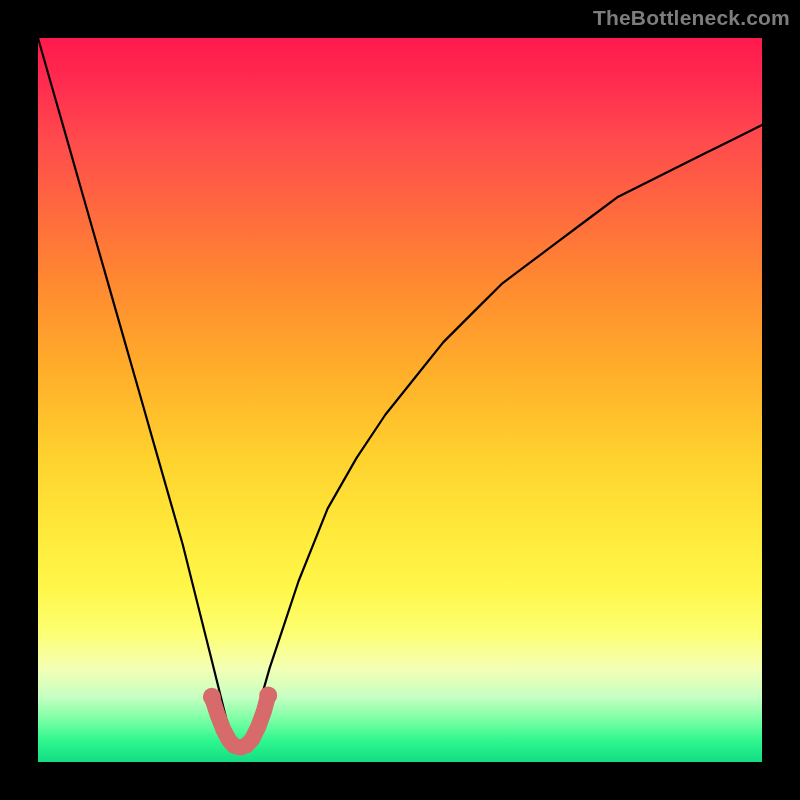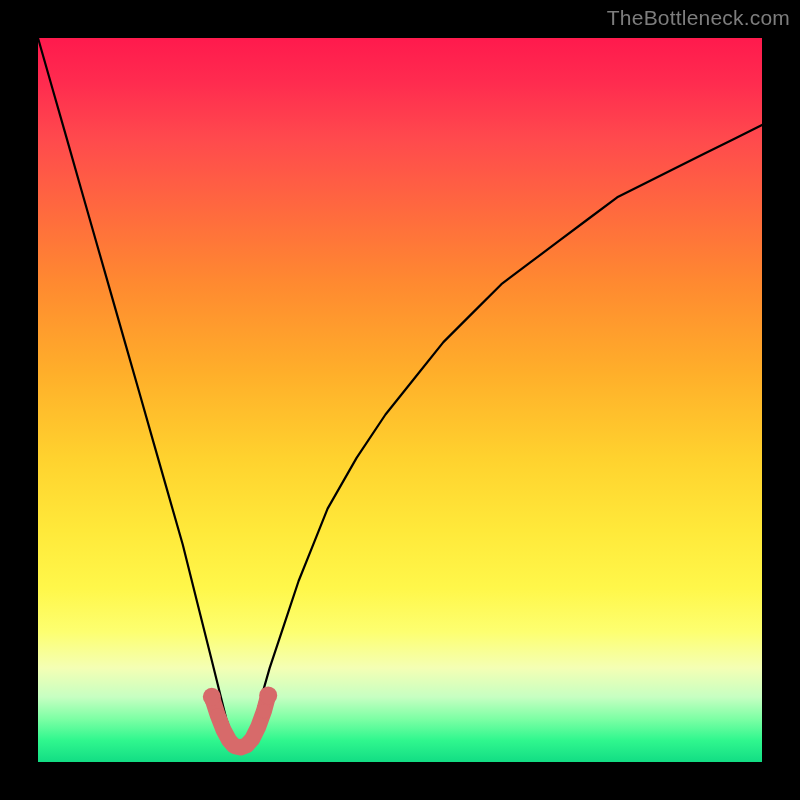--- a/index.html
+++ b/index.html
@@ -47,21 +47,21 @@
     left: 0; top: 0;
     width: 724px; height: 724px;
     overflow: visible;
   }
   .watermark {
     position: absolute;
     top: 6px;
     right: 10px;
     color: #7d7d7d;
     font-size: 21px;
-    font-weight: 400;
+    font-weight: 700;
     letter-spacing: 0.2px;
     user-select: none;
   }
 </style>
 </head>
 <body>
 
 <div class="frame">
   <div class="watermark">TheBottleneck.com</div>
 

